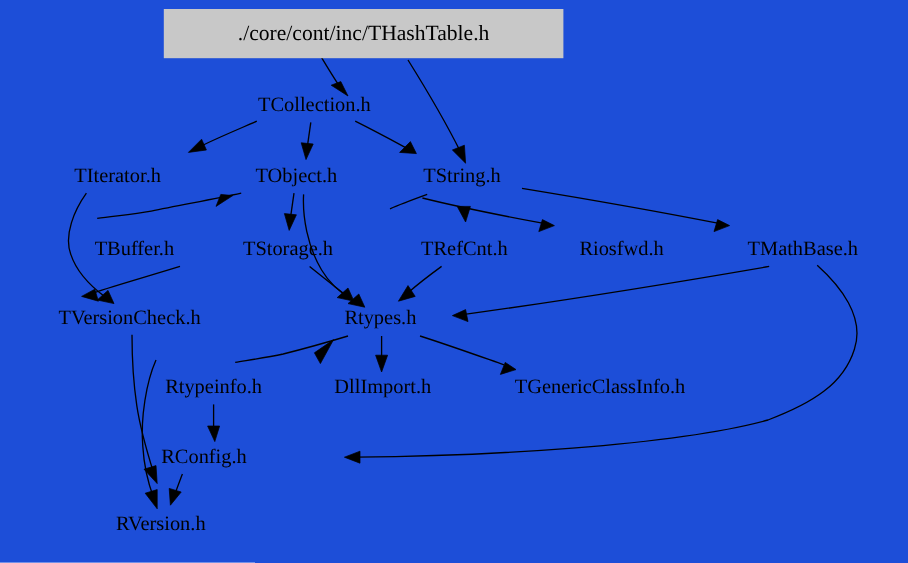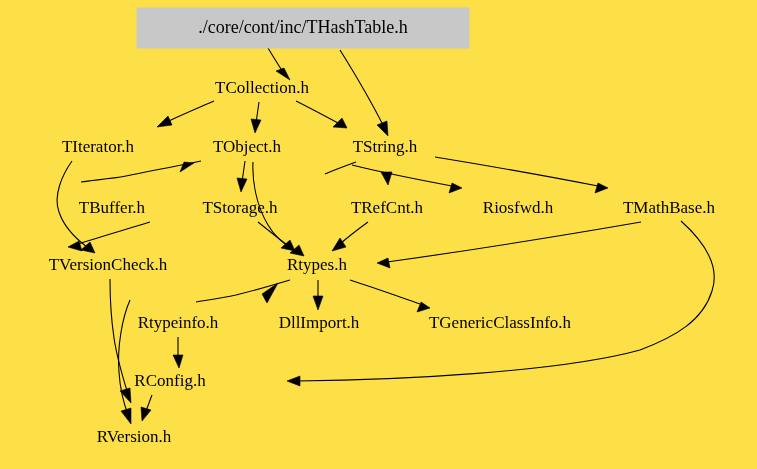--- a/index.html
+++ b/index.html
@@ -4,21 +4,21 @@
 <style>
   html, body {
     margin: 0;
     padding: 0;
     background: #ffffff;
   }
   #graph-root {
     position: relative;
     width: 757px;
     height: 469px;
-    background: #fde047;
+    background: #1d4ed8;
     overflow: hidden;
     font-family: "Liberation Serif", "DejaVu Serif", serif;
   }
   #graph-svg {
     position: absolute;
     left: 0;
     top: 0;
     width: 757px;
     height: 469px;
     display: block;

